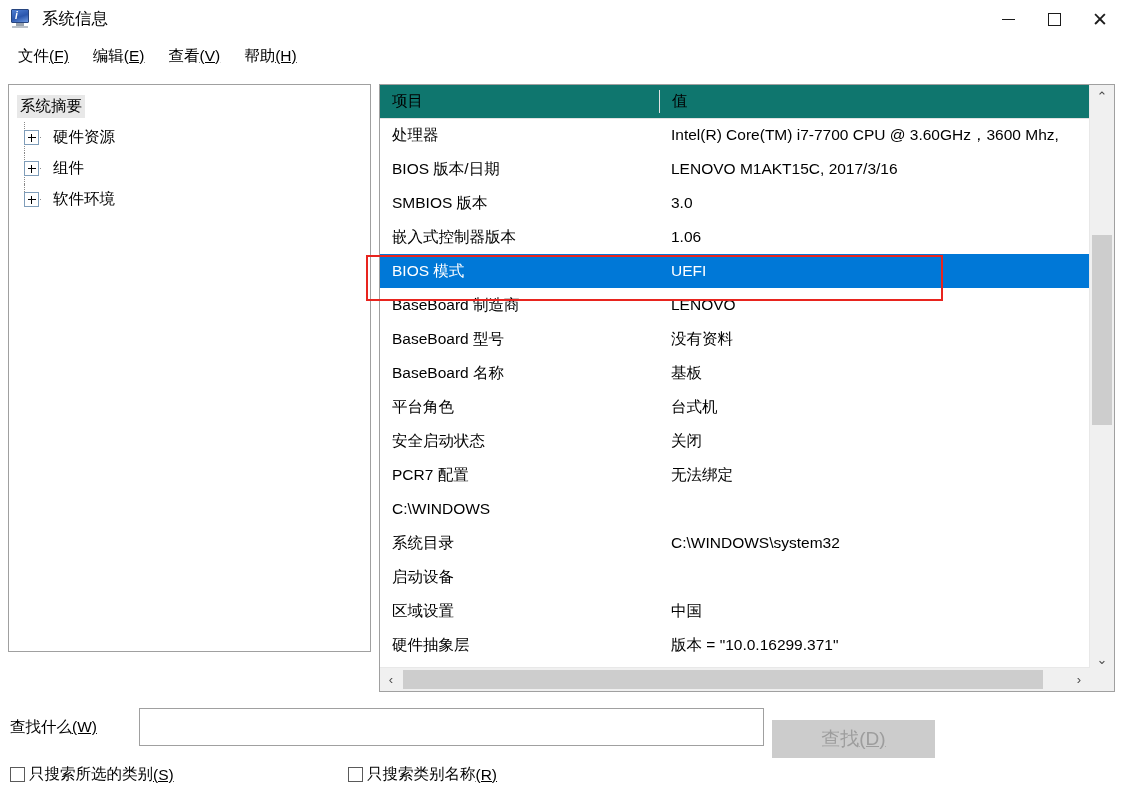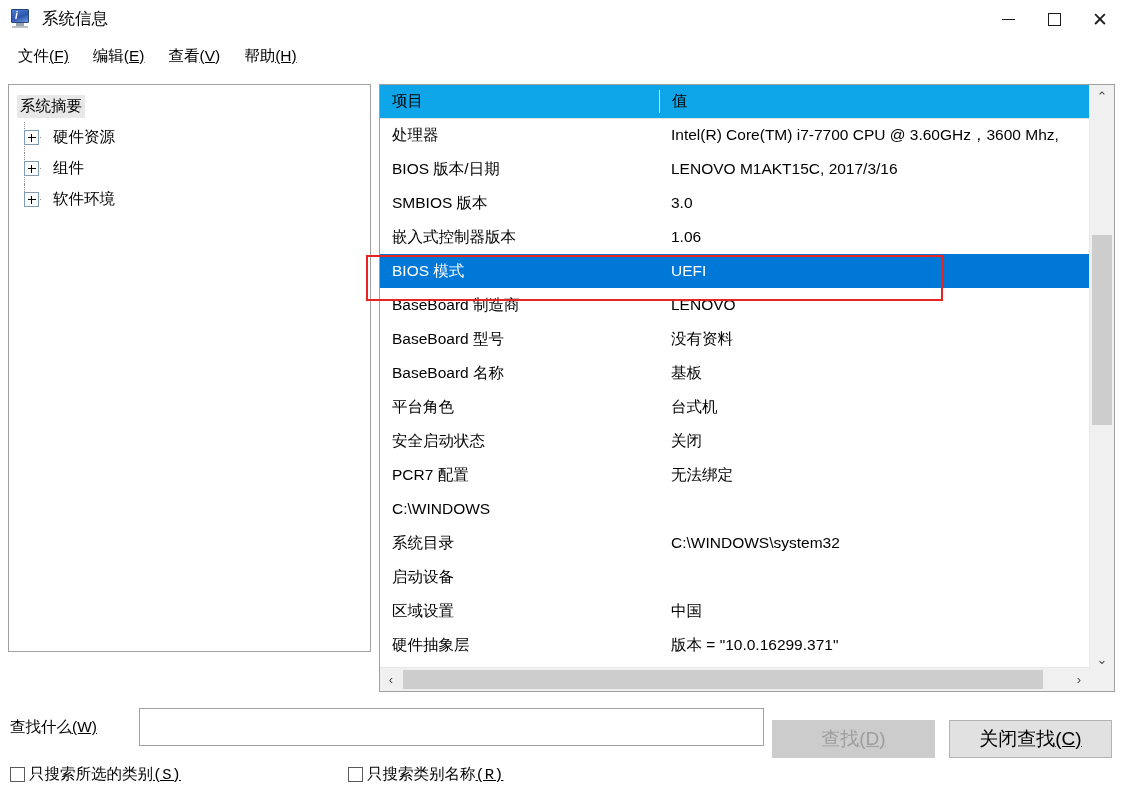--- a/index.html
+++ b/index.html
@@ -140,21 +140,21 @@
   .list-pane {
     position: absolute; left: 371px; top: 0;
     width: 736px; height: 608px;
     border: 1px solid #a0a0a0;
     background: #ffffff;
     box-sizing: border-box;
     overflow: hidden;
   }
   .list-header {
     position: absolute; left: 0; top: 0; right: 0; height: 33px;
-    background: #0ea5e9;
+    background: #0f766e;
     border-bottom: 1px solid #e2e2e2;
     display: flex; align-items: center;
     font-size: 15.5px; color: #000000;
   }
   .col-item { width: 279px; padding-left: 12px; box-sizing: border-box; }
   .col-value {
     flex: 1; padding-left: 12px; box-sizing: border-box;
     border-left: 1px solid #e2e2e2; height: 23px; display: flex; align-items: center;
   }
   .rows-viewport {
@@ -245,21 +245,21 @@
     box-sizing: border-box;
   }
   .btn.find { left: 772px; width: 163px; background: #cccccc; color: #9d9d9d; border-color: #cccccc; }
   .btn.find .accel { text-decoration: underline; }
   .btn.close-find { left: 949px; width: 163px; }
   .cb-row {
     position: absolute; top: 64px; left: 0; width: 1123px; height: 30px;
     font-size: 15.5px; color: #000000;
   }
   .cb {
-    position: absolute; display: flex; align-items: center; font-family: Liberation Mono, monospace;
+    position: absolute; display: flex; align-items: center;
   }
   .cb.a { left: 10px; top: 0; }
   .cb.b { left: 348px; top: 0; }
   .cb-box {
     width: 15px; height: 15px;
     border: 1px solid #5a5a5a; background: #ffffff;
     box-sizing: border-box; margin-right: 4px; flex: none;
   }
   .sep-line {
     position: absolute; left: 0; top: 697px; width: 1123px; height: 1px;
@@ -425,24 +425,20 @@
 
   <div class="sep-line"></div>
 
   <div class="findbar">
     <div class="find-label"><span>查找什么</span><span class="accel">(W)</span></div>
     <input class="find-input" type="text" value="" style="">
     <div class="btn find">
         <span>查找</span>
         <span class="accel">(D)</span>
       </div>
-    <div class="btn close-find">
-        <span>关闭查找</span>
-        <span class="accel">(C)</span>
-      </div>
 
     <div class="cb-row">
       <div class="cb a">
         <span class="cb-box"></span>
         <span>只搜索所选的类别</span>
           <span class="accel">(S)</span>
       </div>
       <div class="cb b">
         <span class="cb-box"></span>
         <span>只搜索类别名称</span>

